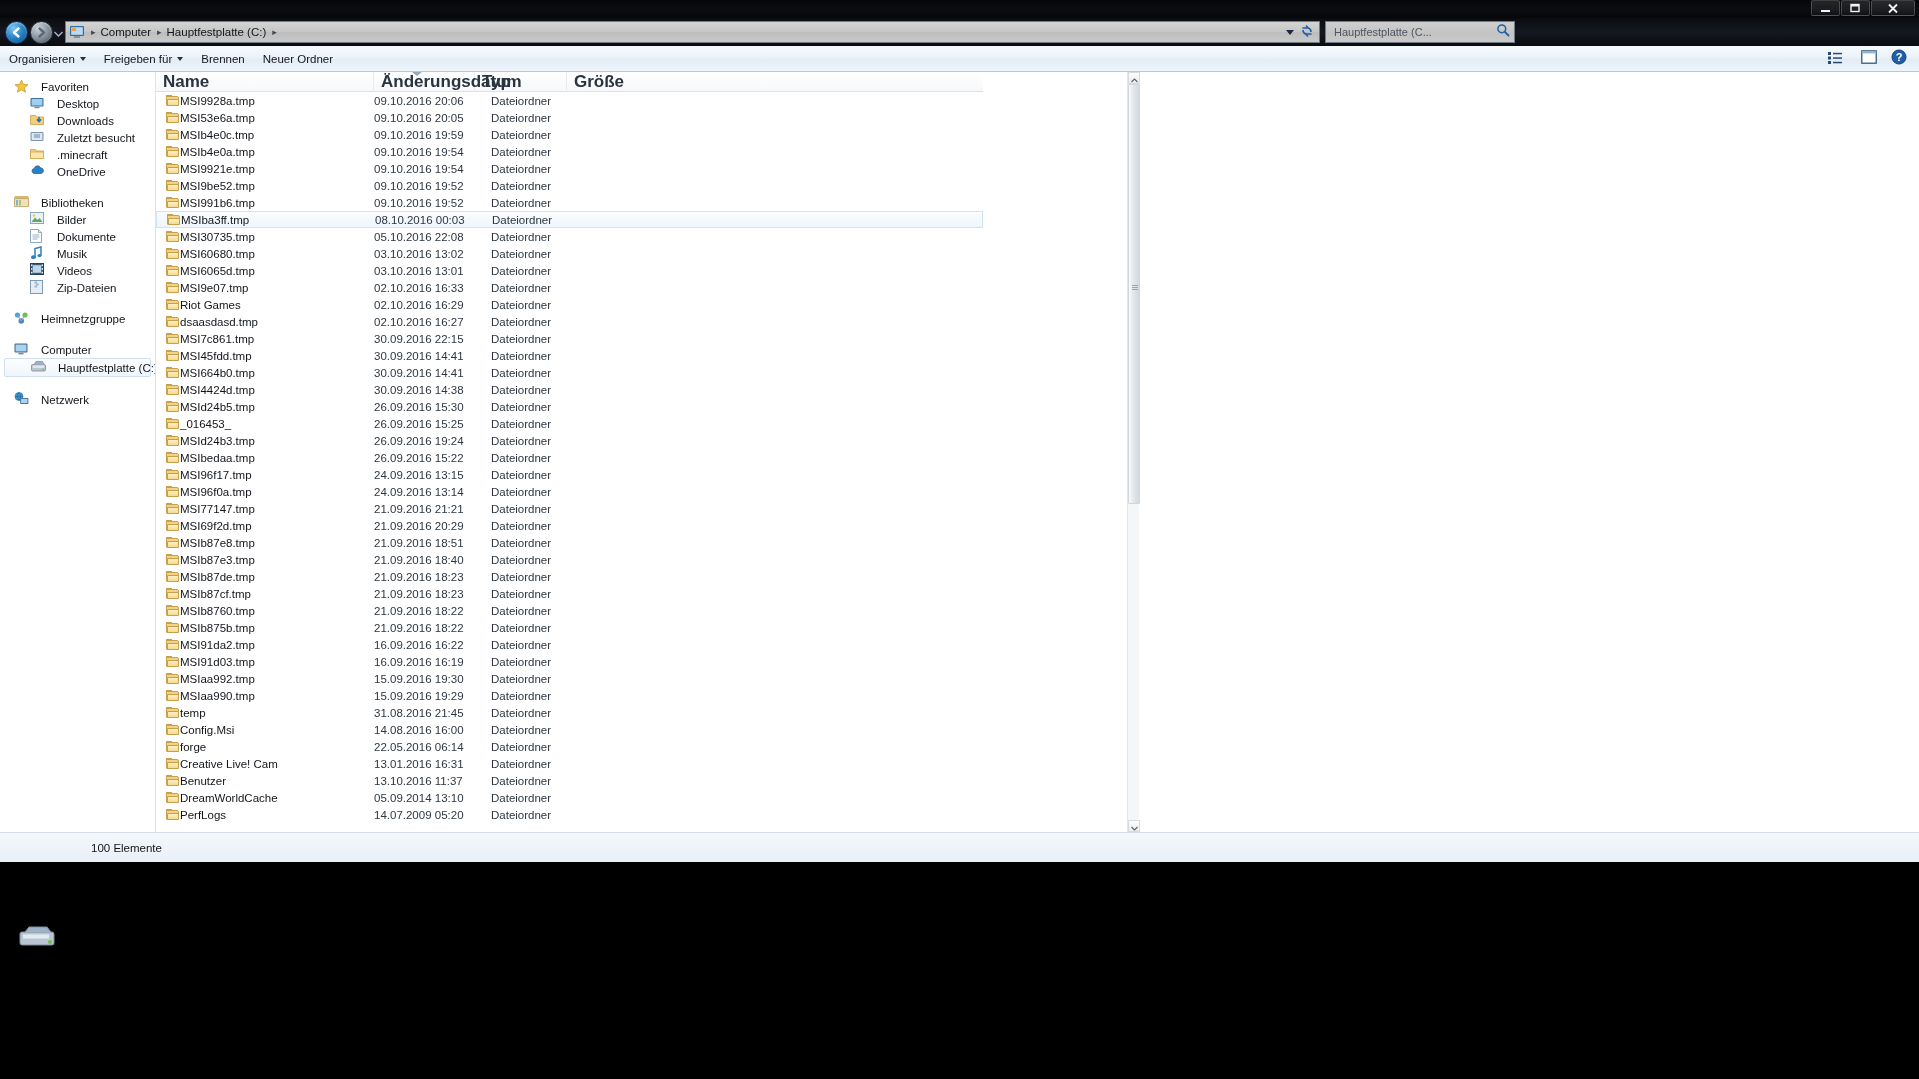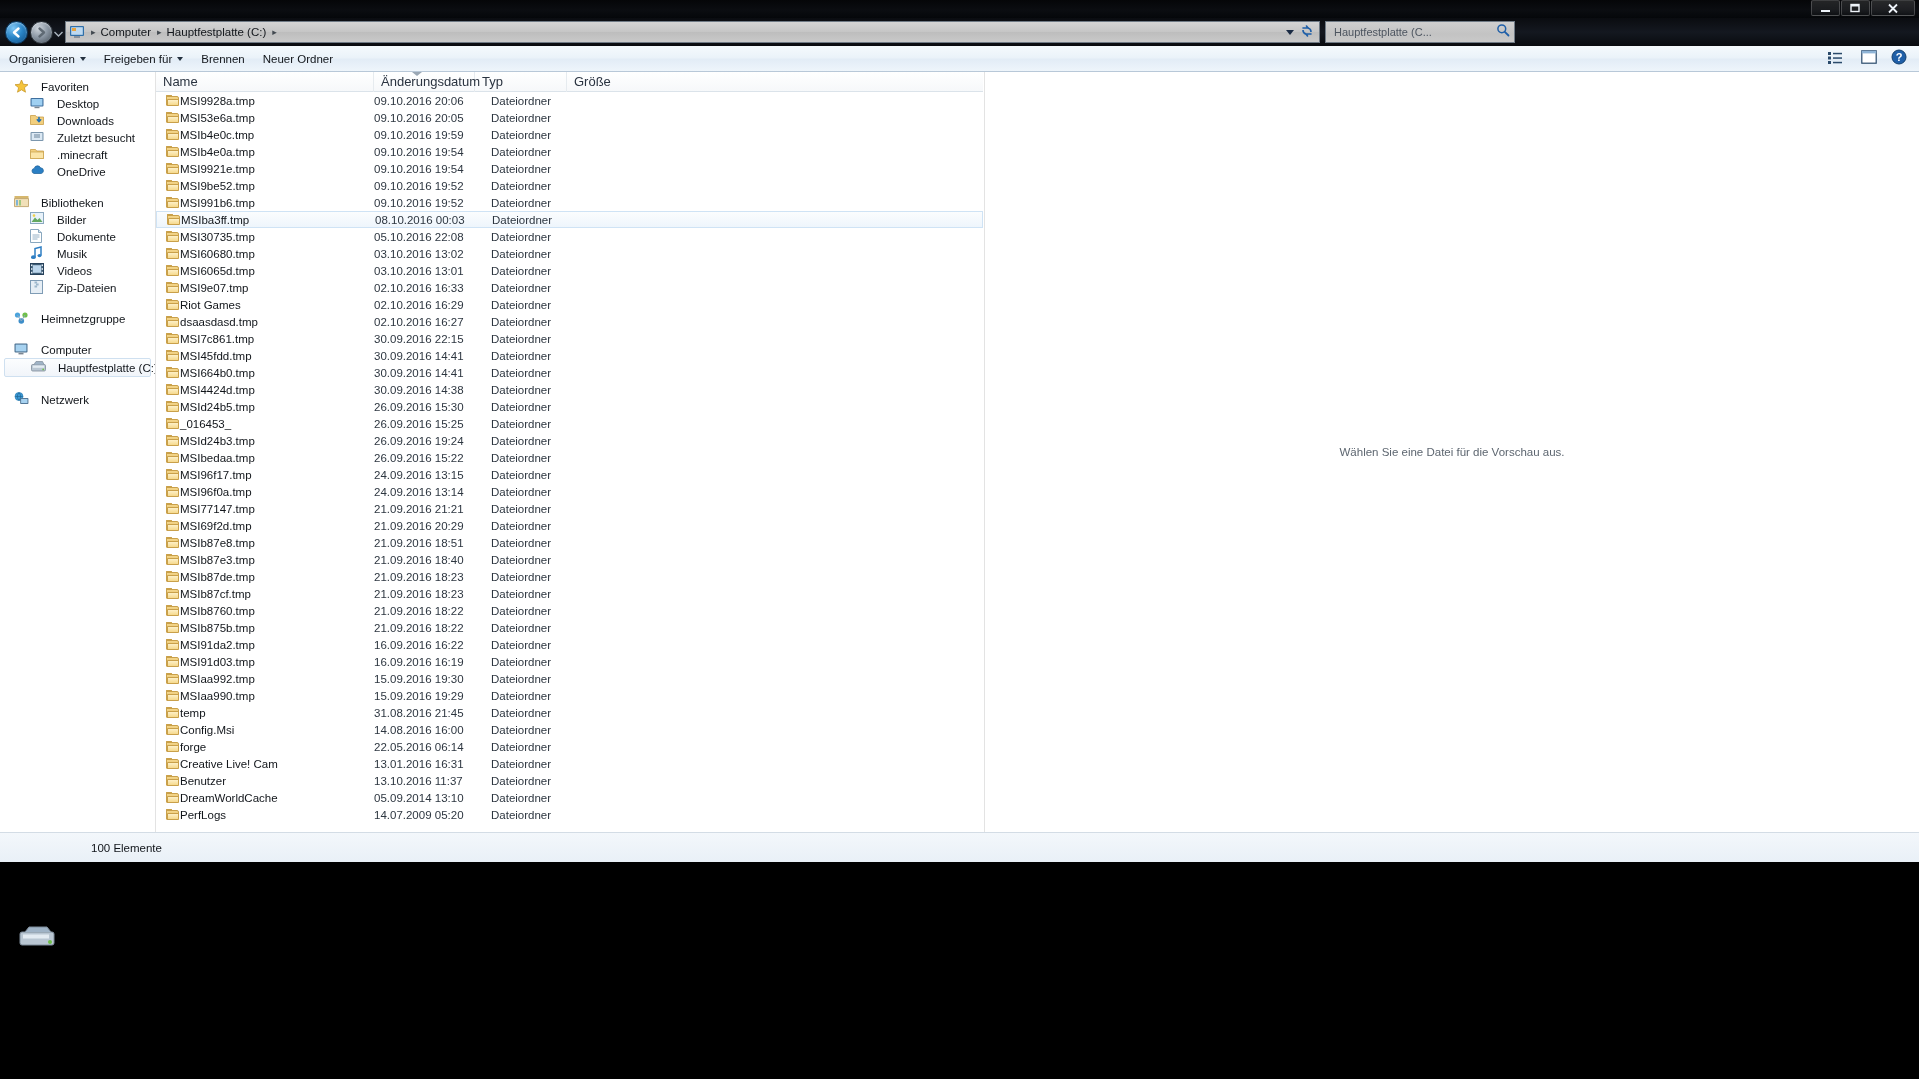--- a/index.html
+++ b/index.html
@@ -134,23 +134,24 @@
     position: absolute; left: 155px; top: 0; width: 828px; height: 760px;
     background: #fff; border-left: 1px solid #e3e3e3;
   }
   .colhead {
     position: relative; height: 20px;
     background: linear-gradient(to bottom, #ffffff 0%, #f6f8fa 100%);
     border-bottom: 1px solid #dbe3ea;
     display: flex; align-items: center;
   }
   .colhead .ch {
-    font-size: 13px; color: #2a3340; height: 20px; line-height: 20px;
+    font-size: 17px; color: #2a3340; height: 20px; line-height: 20px;
     padding-left: 7px; position: relative;
     border-right: 1px solid #e6ebef;
+    font-weight: bold;
   }
   .sortmark {
     position: absolute; top: 0px; left: 38px;
     width: 0; height: 0;
     border-left: 5px solid transparent; border-right: 5px solid transparent;
     border-top: 4px solid #9aa7b4;
   }
   .rows { position: relative; height: 740px; overflow: hidden; }
   .row {
     height: 17px; display: flex; align-items: center;
@@ -1146,23 +1147,20 @@
       <div class="vs-arrow dn">
         <span>
           <svg width="7" height="5" viewBox="0 0 7 5">
               <path d="M0.5 1 L3.5 4 L6.5 1" stroke="#5b6670" stroke-width="1.2" fill="none"></path>
             </svg>
         </span>
       </div>
     </div>
   </div>
 
-  <div class="preview">
-    <div class="msg">Wählen Sie eine Datei für die Vorschau aus.</div>
-  </div>
 
   <div class="statusbar">
     <div class="txt">100 Elemente</div>
   </div>
 
   <div class="taskbar-area">
     <div class="tb-icon">
       <svg width="40" height="26" viewBox="0 0 40 26">
         <rect x="2" y="7" width="34" height="13" rx="2" fill="#b9c6d2" stroke="#7d8b99" stroke-width="1"></rect>
         <rect x="5" y="9.5" width="26" height="4" fill="#e3ebf2"></rect>

